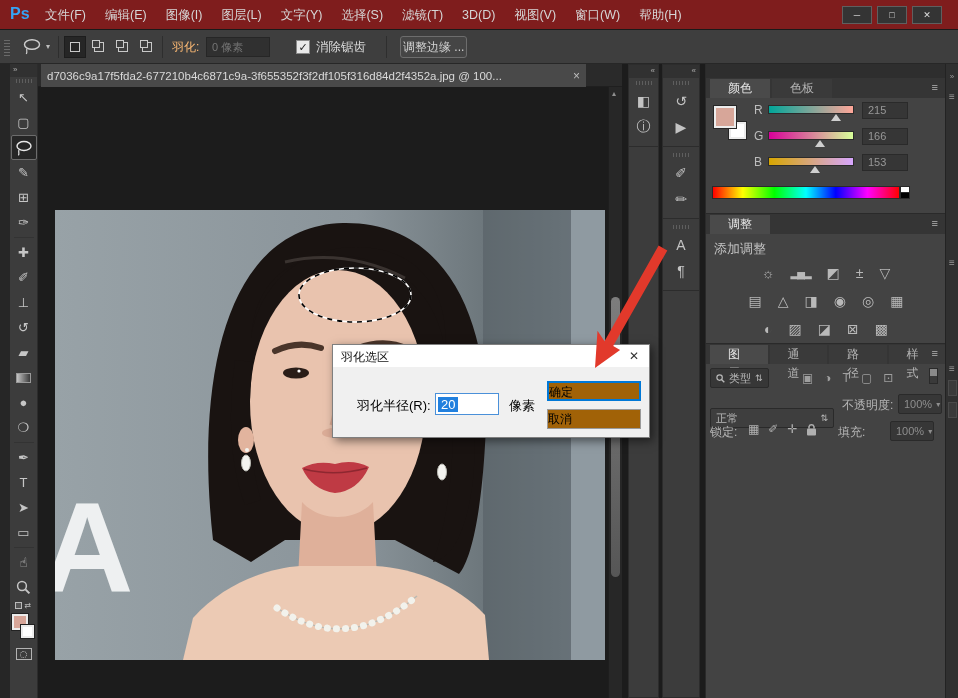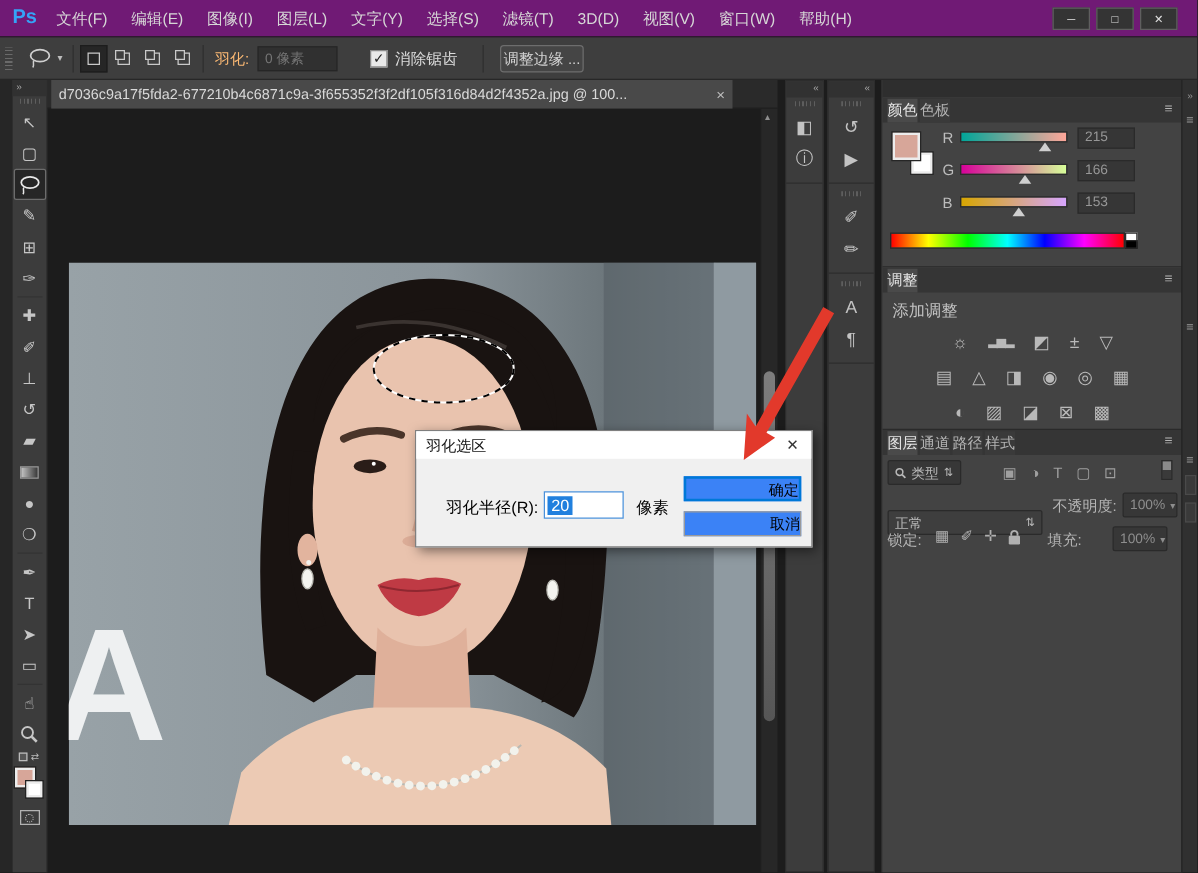--- a/index.html
+++ b/index.html
@@ -1,21 +1,21 @@
 <!DOCTYPE html>
 <html><head>
 <meta charset="utf-8">
 <style>
   * { margin:0; padding:0; box-sizing:border-box; }
   html,body { width:958px; height:698px; }
   body { font-family:"Liberation Sans","DejaVu Sans",sans-serif; background:#1c1c1c; position:relative; overflow:hidden; }
   .abs { position:absolute; }
 
   
-  .titlebar { left:0; top:0; width:958px; height:30px; background:#701a75; border-bottom:1px solid #1a1a1a; }
+  .titlebar { left:0; top:0; width:958px; height:30px; background:#7f1d1d; border-bottom:1px solid #1a1a1a; }
   .ps-logo { left:10px; top:5px; color:#35a3f6; font-weight:bold; font-size:16px; }
   .menus { left:42px; top:0; height:30px; display:flex; align-items:center; gap:13px; }
   .menu-item { color:#d6d6d6; font-size:12.5px; padding:2px 3px; cursor:default; }
   .win-controls { right:16px; top:6px; display:flex; gap:5px; }
   .win-btn { width:30px; height:18px; background:#343434; border:1px solid #5f5f5f; color:#dedede; font-size:9px; line-height:16px; text-align:center; }
 
   
   .optionsbar { left:0; top:30px; width:958px; height:34px; background:#3e3e3e; border-bottom:1px solid #272727; }
   .grip-v { left:4px; top:8px; width:6px; height:18px; background:repeating-linear-gradient(0deg,#6a6a6a 0 1px,transparent 1px 3px); }
   .opt-sep { width:1px; height:22px; background:#2e2e2e; top:6px; }
@@ -62,21 +62,21 @@
   .strip { top:64px; height:634px; background:#3c3c3c; border:1px solid #2c2c2c; }
   .strip-head { width:100%; height:13px; background:#313131; color:#a9a9a9; font-size:8px; line-height:12px; text-align:right; padding-right:3px; }
   .strip-icon { width:100%; height:26px; display:flex; align-items:center; justify-content:center; color:#c3c3c3; font-size:14px; }
   .strip-div { width:100%; height:1px; background:#2c2c2c; margin:6px 0; }
 
   
   .dock { left:705px; top:64px; width:240px; height:634px; background:#424242; border-left:1px solid #2a2a2a; }
   .dock-top { left:0; top:0; width:100%; height:14px; background:#2e2e2e; }
   .panel { left:0; width:240px; background:#434343; border-bottom:1px solid #2a2a2a; }
   .ptabs { height:20px; background:#353535; display:flex; align-items:flex-end; padding-left:4px; gap:2px; position:relative; }
-  .ptab { height:19px; padding:0 0; font-size:12px; line-height:19px; color:#b3b3b3; background:#3a3a3a; }
+  .ptab { height:19px; padding:0 18px; font-size:12px; line-height:19px; color:#b3b3b3; background:#3a3a3a; }
   .ptab.active { background:#4a4a4a; color:#e5e5e5; }
   .pmenu { position:absolute; right:8px; top:3px; color:#b5b5b5; font-size:11px; }
   .chan-label { color:#bdbdbd; font-size:12px; }
   .track { position:absolute; height:9px; border:1px solid #2b2b2b; }
   .track-r { background:linear-gradient(90deg,rgb(0,166,153),rgb(255,166,153)); }
   .track-g { background:linear-gradient(90deg,rgb(215,0,153),rgb(215,255,153)); }
   .track-b { background:linear-gradient(90deg,rgb(215,166,0),rgb(215,166,255)); }
   .thumb { position:absolute; width:0; height:0; border-left:5px solid transparent; border-right:5px solid transparent; border-bottom:7px solid #cfcfcf; }
   .valbox { position:absolute; width:46px; height:17px; background:#363636; border:1px solid #2a2a2a; color:#979797; font-size:11px; line-height:15px; padding-left:5px; }
   .spectrum { position:absolute; height:13px; background:linear-gradient(90deg,#f00,#ff0 16%,#0f0 33%,#0ff 50%,#00f 66%,#f0f 83%,#f00); border:1px solid #2a2a2a; }
@@ -97,21 +97,21 @@
   .edge-btn { width:9px; height:16px; border:1px solid #4a4a4a; margin:6px auto 0; background:#3a3a3a; }
 
   
   .dialog { left:332px; top:344px; width:318px; height:94px; background:#f0f0f0; border:1px solid #7f7f7f; box-shadow:3px 3px 9px rgba(0,0,0,.5); z-index:20; }
   .dlg-title { left:0; top:0; width:100%; height:22px; background:#ffffff; }
   .dlg-title-text { left:8px; top:4px; color:#111; font-size:12px; }
   .dlg-close { right:0; top:0; width:30px; height:22px; color:#333; font-size:12px; text-align:center; line-height:22px; }
   .dlg-label { color:#000; font-size:13px; }
   .dlg-input { left:102px; top:48px; width:64px; height:22px; background:#fff; border:1px solid #4a90d9; display:flex; align-items:center; padding-left:2px; }
   .dlg-input .selval { background:#2180de; color:#fff; font-size:13px; padding:0 3px; }
-  .dlg-btn { position:absolute; left:214px; width:94px; height:20px; background:#3b82f6; text-align:right; font-size:12px; line-height:18px; color:#000; }
+  .dlg-btn { position:absolute; left:214px; width:94px; height:20px; background:#a16207; text-align:left; font-size:12px; line-height:18px; color:#000; }
   .dlg-ok { top:36px; border:2px solid #0078d7; }
   .dlg-cancel { top:64px; border:1px solid #9a9a9a; }
 
   .arrow-svg { left:555px; top:240px; z-index:30; }
 </style>
 </head>
 <body>
 
 <div class="abs titlebar">
   <span class="abs ps-logo">Ps</span>

